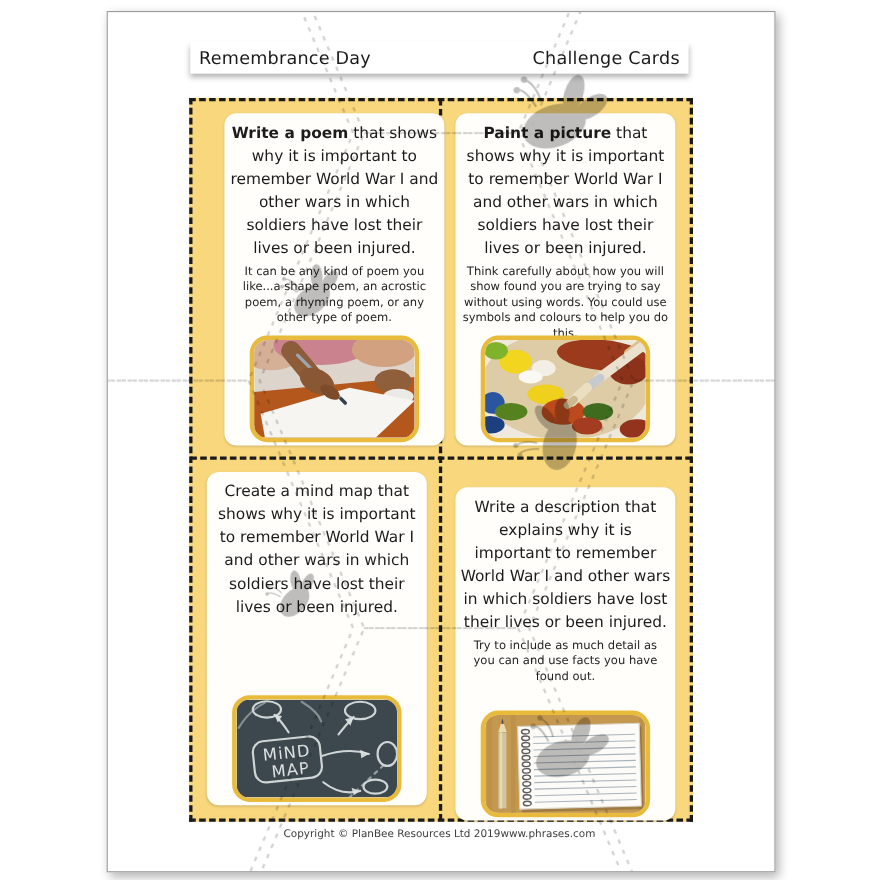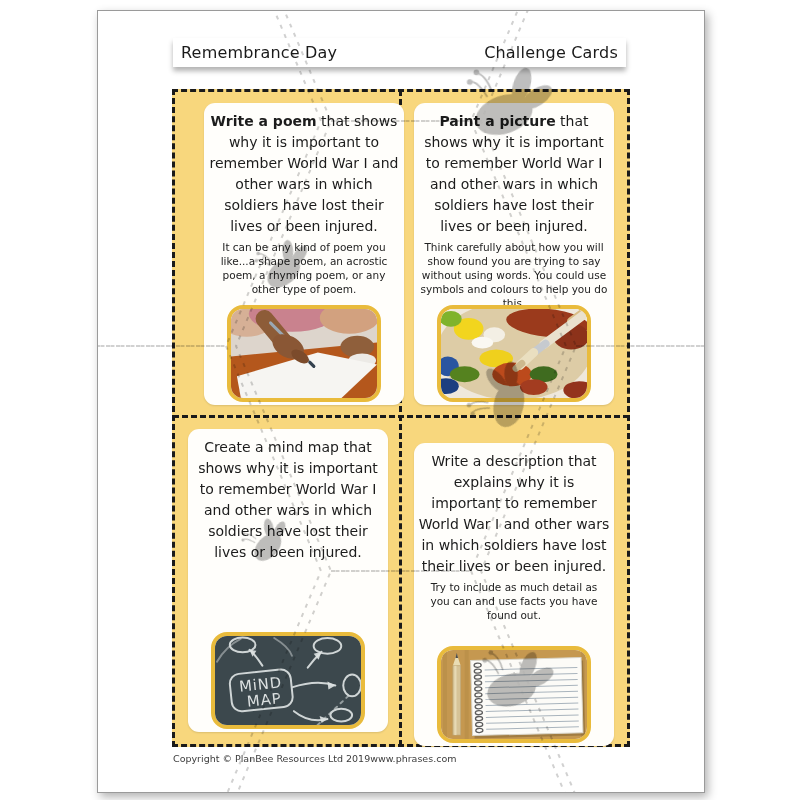--- a/index.html
+++ b/index.html
@@ -22,21 +22,21 @@
   .card.c2{left:239px;top:11px;}
   .card.c3{left:13px;top:337px;height:303px;}
   .card.c4{left:239px;top:337px;height:303px;margin-top:14px;}
   .card-heading{margin:8px 4px 3px;text-align:center;font-size:14px;line-height:21px;color:#1c1c1c;}
   .card-heading .b{font-weight:bold;}
   .card-hint{margin:0 6px;text-align:center;font-size:10.5px;line-height:14px;color:#222;}
   .card-photo{position:absolute;left:50%;transform:translateX(-50%);bottom:3px;width:146px;height:89px;
     border:4px solid #e9bb3c;border-radius:16px;overflow:hidden;background:#fff;}
   .card-photo svg{display:block;width:100%;height:100%;}
   
-  .footer{position:absolute;left:75px;right:78px;top:742px;display:flex;justify-content:flex-start;
+  .footer{position:absolute;left:75px;right:78px;top:742px;display:flex;justify-content:center;
     font-size:9.5px;color:#3c3c3c;z-index:2;}
   
   .watermark{position:absolute;left:0;top:0;width:606px;height:781px;z-index:5;pointer-events:none;
     mix-blend-mode:multiply;}
 </style>
 </head>
 <body>
 
 <div class="page">
 

